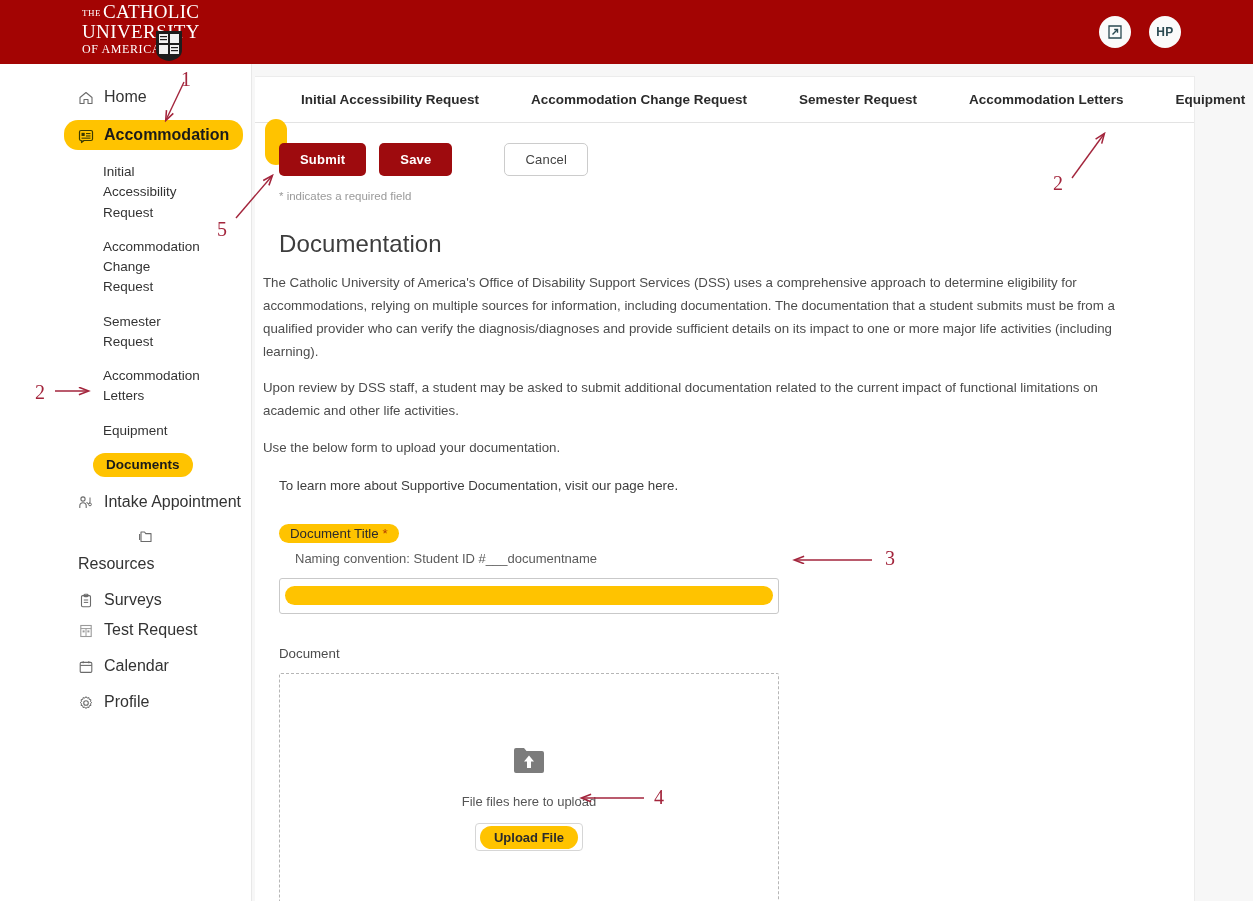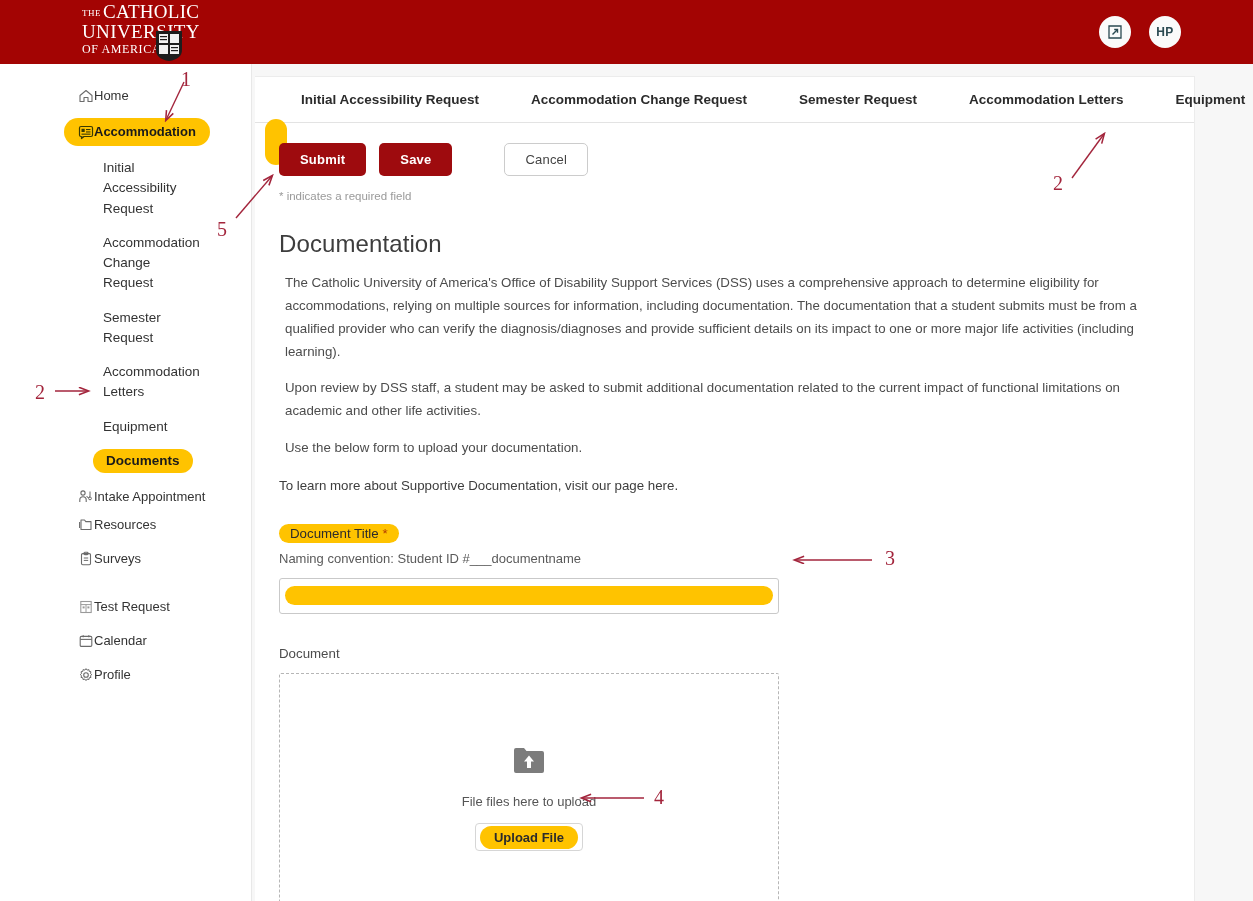--- a/index.html
+++ b/index.html
@@ -38,23 +38,23 @@
     cursor: pointer;
   }
 
   
   .sidebar {
     position: absolute; left: 0; top: 64px; width: 252px; height: 837px;
     background: #ffffff; border-right: 1px solid #e8e8e8;
     padding-top: 18px;
   }
   .nav-item {
-    display: flex; align-items: flex-start; 
+    display: flex; align-items: flex-end; gap: 10px;
     padding: 6px 10px 6px 14px; margin: 0 0 0 64px;
-    font-size: 13px; color: #333; cursor: pointer;
+    font-size: 16px; color: #333; cursor: pointer;
     border-radius: 14px; width: fit-content; min-height: 26px;
   }
   .nav-item .ico { width: 16px; height: 16px; flex: 0 0 16px; display:flex; align-items:center; justify-content:center; }
   .nav-item.active { background: #FFC300; font-weight: 600; color: #1a1a1a; padding-right: 14px;}
   .sub-item {
     font-size: 13.5px; color: #333; cursor: pointer;
     margin-left: 93px; padding: 4px 10px; width: 120px;
     line-height: 1.5;
   }
   .sub-item.active {
@@ -93,35 +93,35 @@
   .hl-submit {
     position: absolute; left: 10px; top: -4px; width: 22px; height: 46px;
     background: #FFC300; border-radius: 11px; z-index: 0;
   }
   .btnrow .btn { position: relative; z-index: 1; }
 
   .reqnote { margin: 14px 0 0 24px; font-size: 11.5px; color: #9a9a9a; }
 
   .h1 { margin: 28px 0 0 24px; font-size: 24px; font-weight: 400; color: #3d3d3d; letter-spacing:.1px;}
   .para {
-    margin: 14px 24px 0 30px; width: 876px;
+    margin: 14px 24px 0 8px; width: 876px;
     font-size: 13.3px; color: #4c4c4c; line-height: 1.72;
   }
   .link {
     margin: 18px 8px 0 24px; font-size: 13.3px; color: #3d3d3d;
     cursor: pointer; display: inline-block;
   }
 
   .field-label-wrap { margin: 30px 0 0 24px; }
   .field-label {
     display: inline-block; background: #FFC300; border-radius: 12px;
     padding: 2px 11px; font-size: 13.3px; color: #2b2b2b;
   }
   .field-label .star { color: #b33c00; }
-  .field-help { margin: 8px 0 0 24px; font-size: 13px; color: #5a5a5a; }
+  .field-help { margin: 8px 0 0 40px; font-size: 13px; color: #5a5a5a; }
   .input-wrap { margin: 12px 0 0 24px; position: relative; width: 500px; }
   .text-input {
     width: 500px; height: 36px; border: 1px solid #c9c9c9; border-radius: 3px;
     background: #fff; font-size: 13.5px; padding: 0 10px;
     font-family: "Liberation Sans", sans-serif;
   }
   .hl-input {
     position: absolute; left: 6px; top: 8px; width: 488px; height: 19px;
     background: #FFC300; border-radius: 10px; pointer-events: none;
   }
@@ -228,42 +228,42 @@
         <svg width="16" height="16" viewBox="0 0 16 16">
             <circle cx="5" cy="4" r="2.1" fill="none" stroke="#6b6b6b" stroke-width="1.1"></circle>
             <path d="M1.8 13 V11 a3.2 3.2 0 0 1 6.4 0 V13" fill="none" stroke="#6b6b6b" stroke-width="1.1"></path>
             <path d="M12 2.5 V7 a1.6 1.6 0 0 1-3.2 0" fill="none" stroke="#6b6b6b" stroke-width="1"></path>
             <circle cx="12" cy="9.4" r="1.4" fill="none" stroke="#6b6b6b" stroke-width="1"></circle>
           </svg>
       </span>
       <span>Intake Appointment</span>
     </div>
 
-    <div class="nav-item" style="margin-top:0;">
+    <div class="nav-item" style="margin-top:6px;flex-direction:column;">
       <span class="ico">
         <svg width="16" height="16" viewBox="0 0 16 16">
             <path d="M3 3 H6.5 L7.8 4.6 H13 V12.5 H3 Z" fill="none" stroke="#6b6b6b" stroke-width="1.1" stroke-linejoin="round"></path>
             <path d="M1.6 5 V11" fill="none" stroke="#6b6b6b" stroke-width="1.1"></path>
           </svg>
       </span>
       <span>Resources</span>
     </div>
 
     <div class="nav-item" style="margin-top:6px;">
       <span class="ico">
         <svg width="16" height="16" viewBox="0 0 16 16">
             <rect x="3.5" y="2.6" width="9" height="11.2" rx="1.2" fill="none" stroke="#6b6b6b" stroke-width="1.1"></rect>
             <rect x="6" y="1.3" width="4" height="2.3" rx=".8" fill="none" stroke="#6b6b6b" stroke-width="1.1"></rect>
             <path d="M5.8 7 H10.2 M5.8 9.4 H10.2" stroke="#6b6b6b" stroke-width="1"></path>
           </svg>
       </span>
       <span>Surveys</span>
     </div>
 
-    <div class="nav-item" style="margin-top:20px;">
+    <div class="nav-item" style="margin-top:0;">
       <span class="ico">
         <svg width="16" height="16" viewBox="0 0 16 16">
             <rect x="2.8" y="2.5" width="10.4" height="11" fill="none" stroke="#9a9a9a" stroke-width="1.1"></rect>
             <path d="M2.8 5.6 H13.2 M8 5.6 V13.5" stroke="#9a9a9a" stroke-width="1"></path>
             <rect x="4.6" y="7.4" width="2" height="2" fill="#9a9a9a"></rect>
             <rect x="9.4" y="7.4" width="2" height="2" fill="#9a9a9a"></rect>
           </svg>
       </span>
       <span>Test Request</span>
     </div>

